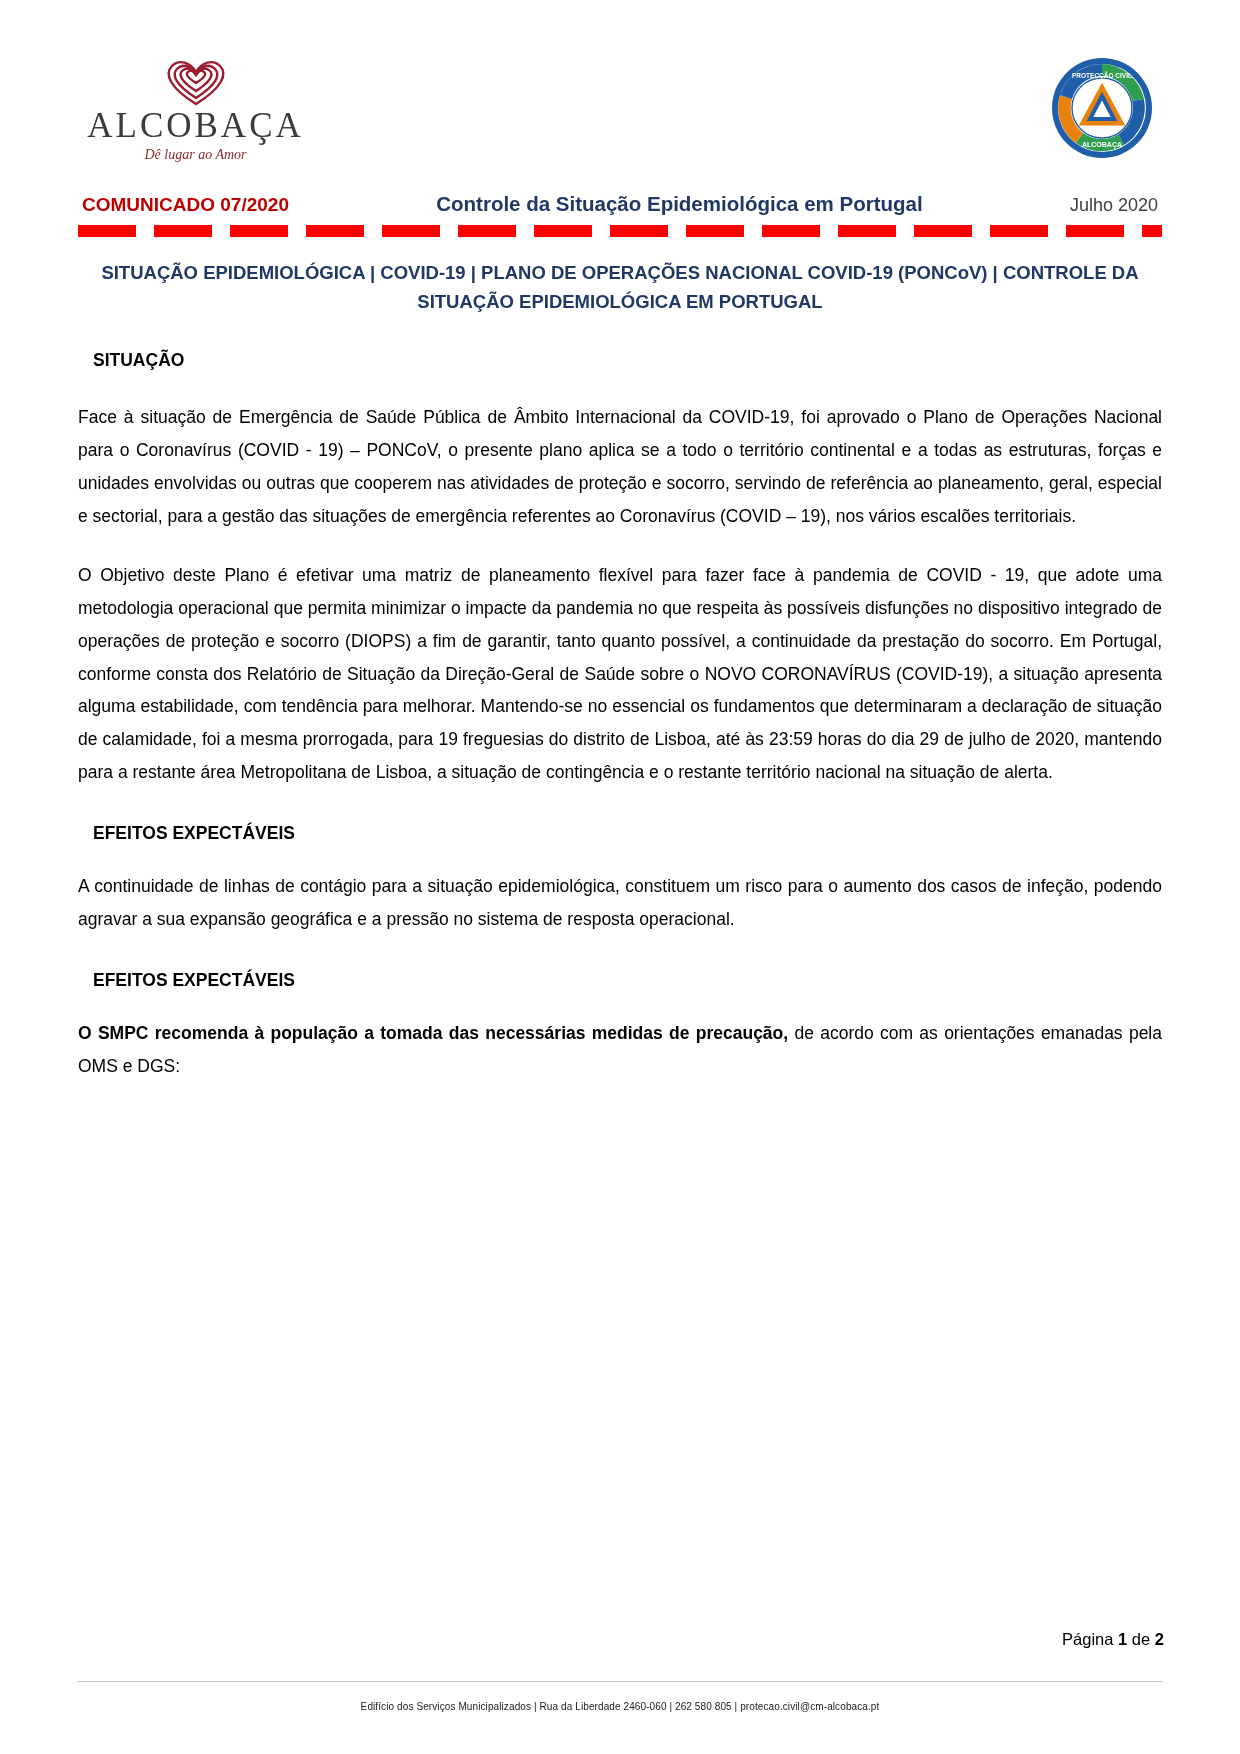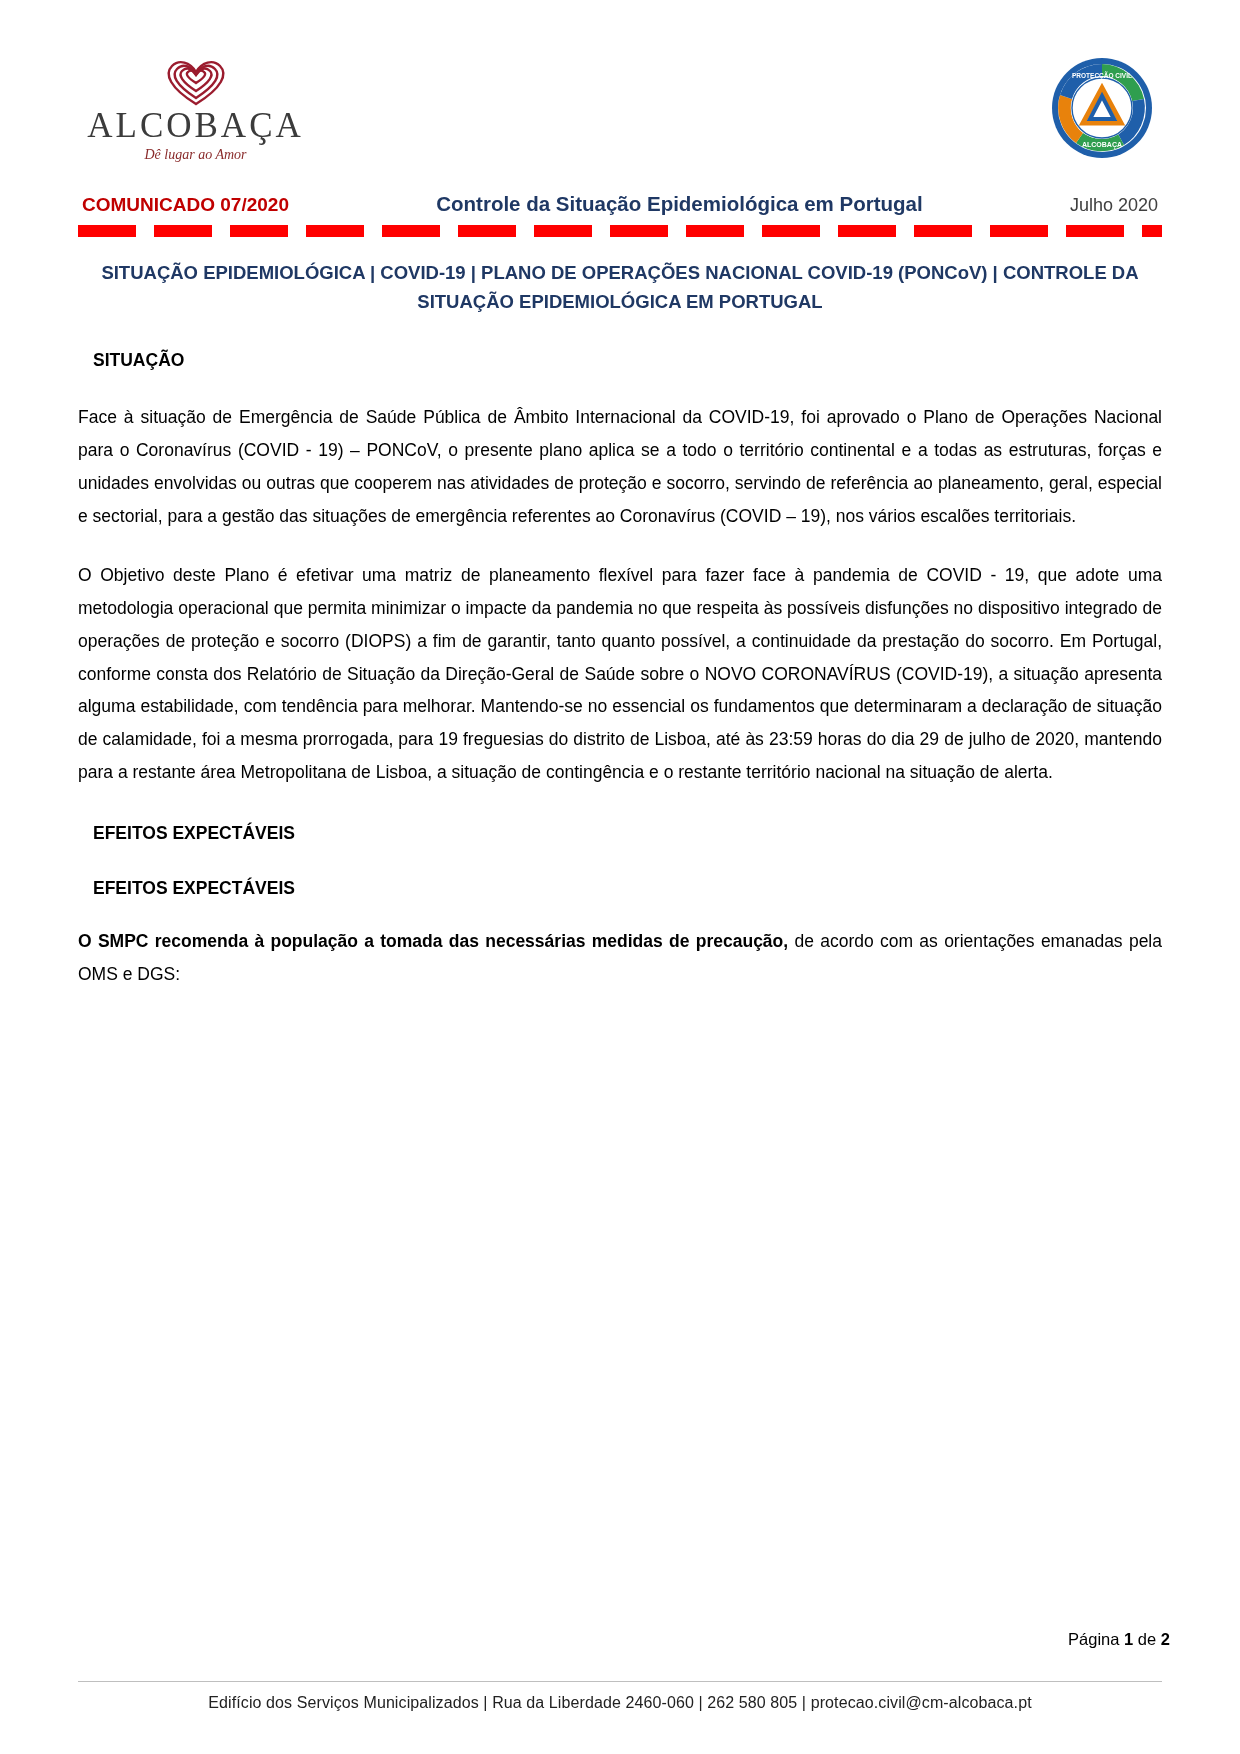--- a/index.html
+++ b/index.html
@@ -146,39 +146,39 @@
     line-height: 1.88;
     text-align: justify;
     margin: 26px 0 0 0;
   }
   p.body-text.first { margin-top: 30px; }
   .bold-lead { font-weight: bold; }
 
   
   .page-number {
     position: absolute;
-    right: 70px;
+    right: 76px;
     bottom: 105px;
     font-size: 16.5px;
   }
   .page-number b { font-weight: bold; }
   .footer-rule {
     position: absolute;
     left: 78px;
     right: 78px;
     bottom: 72px;
     border-top: 1px solid #bfbfbf;
   }
   .footer-text {
     position: absolute;
     left: 0;
     right: 0;
     bottom: 42px;
     text-align: center;
-    font-size: 16px;
+    font-size: 10px;
     color: #222222;
     letter-spacing: .1px;
   }
 </style>
 </head>
 <body>
 
 <div class="page">
 
   <div class="header">
@@ -227,20 +227,21 @@
   <div class="red-bar"></div>
 
   <div class="subject">SITUAÇÃO EPIDEMIOLÓGICA | COVID-19 | PLANO DE OPERAÇÕES NACIONAL COVID-19 (PONCoV) | CONTROLE DA SITUAÇÃO EPIDEMIOLÓGICA EM PORTUGAL</div>
 
   <div class="section-heading">SITUAÇÃO</div>
 
   <p class="body-text first">Face à situação de Emergência de Saúde Pública de Âmbito Internacional da COVID-19, foi aprovado o Plano de Operações Nacional para o Coronavírus (COVID - 19) – PONCoV, o presente plano aplica se a todo o território continental e a todas as estruturas, forças e unidades envolvidas ou outras que cooperem nas atividades de proteção e socorro, servindo de referência ao planeamento, geral, especial e sectorial, para a gestão das situações de emergência referentes ao Coronavírus (COVID – 19), nos vários escalões territoriais.</p>
   <p class="body-text">O Objetivo deste Plano é efetivar uma matriz de planeamento flexível para fazer face à pandemia de COVID - 19, que adote uma metodologia operacional que permita minimizar o impacte da pandemia no que respeita às possíveis disfunções no dispositivo integrado de operações de proteção e socorro (DIOPS) a fim de garantir, tanto quanto possível, a continuidade da prestação do socorro. Em Portugal, conforme consta dos Relatório de Situação da Direção-Geral de Saúde sobre o NOVO CORONAVÍRUS (COVID-19), a situação apresenta alguma estabilidade, com tendência para melhorar. Mantendo-se no essencial os fundamentos que determinaram a declaração de situação de calamidade, foi a mesma  prorrogada, para 19 freguesias do distrito de Lisboa, até às 23:59 horas do dia 29 de julho de 2020,  mantendo para a restante área Metropolitana de Lisboa, a situação de contingência e o restante  território nacional na situação de alerta.</p>
 
   <div class="section-heading">EFEITOS EXPECTÁVEIS</div>
+  <p class="body-text">A continuidade de linhas de contágio para a situação epidemiológica, constituem um risco para o aumento dos casos de infeção, podendo agravar a sua expansão geográfica e a pressão no sistema de resposta operacional.</p>
 
   <div class="section-heading">EFEITOS EXPECTÁVEIS</div>
   <p class="body-text"><span class="bold-lead">O SMPC recomenda à população a tomada das necessárias medidas de precaução,</span><span> de acordo com as orientações emanadas pela OMS e DGS:</span></p>
 
   <div class="page-number">
     <span>Página</span>
     <b>1</b>
     <span>de</span>
     <b>2</b>
   </div>

